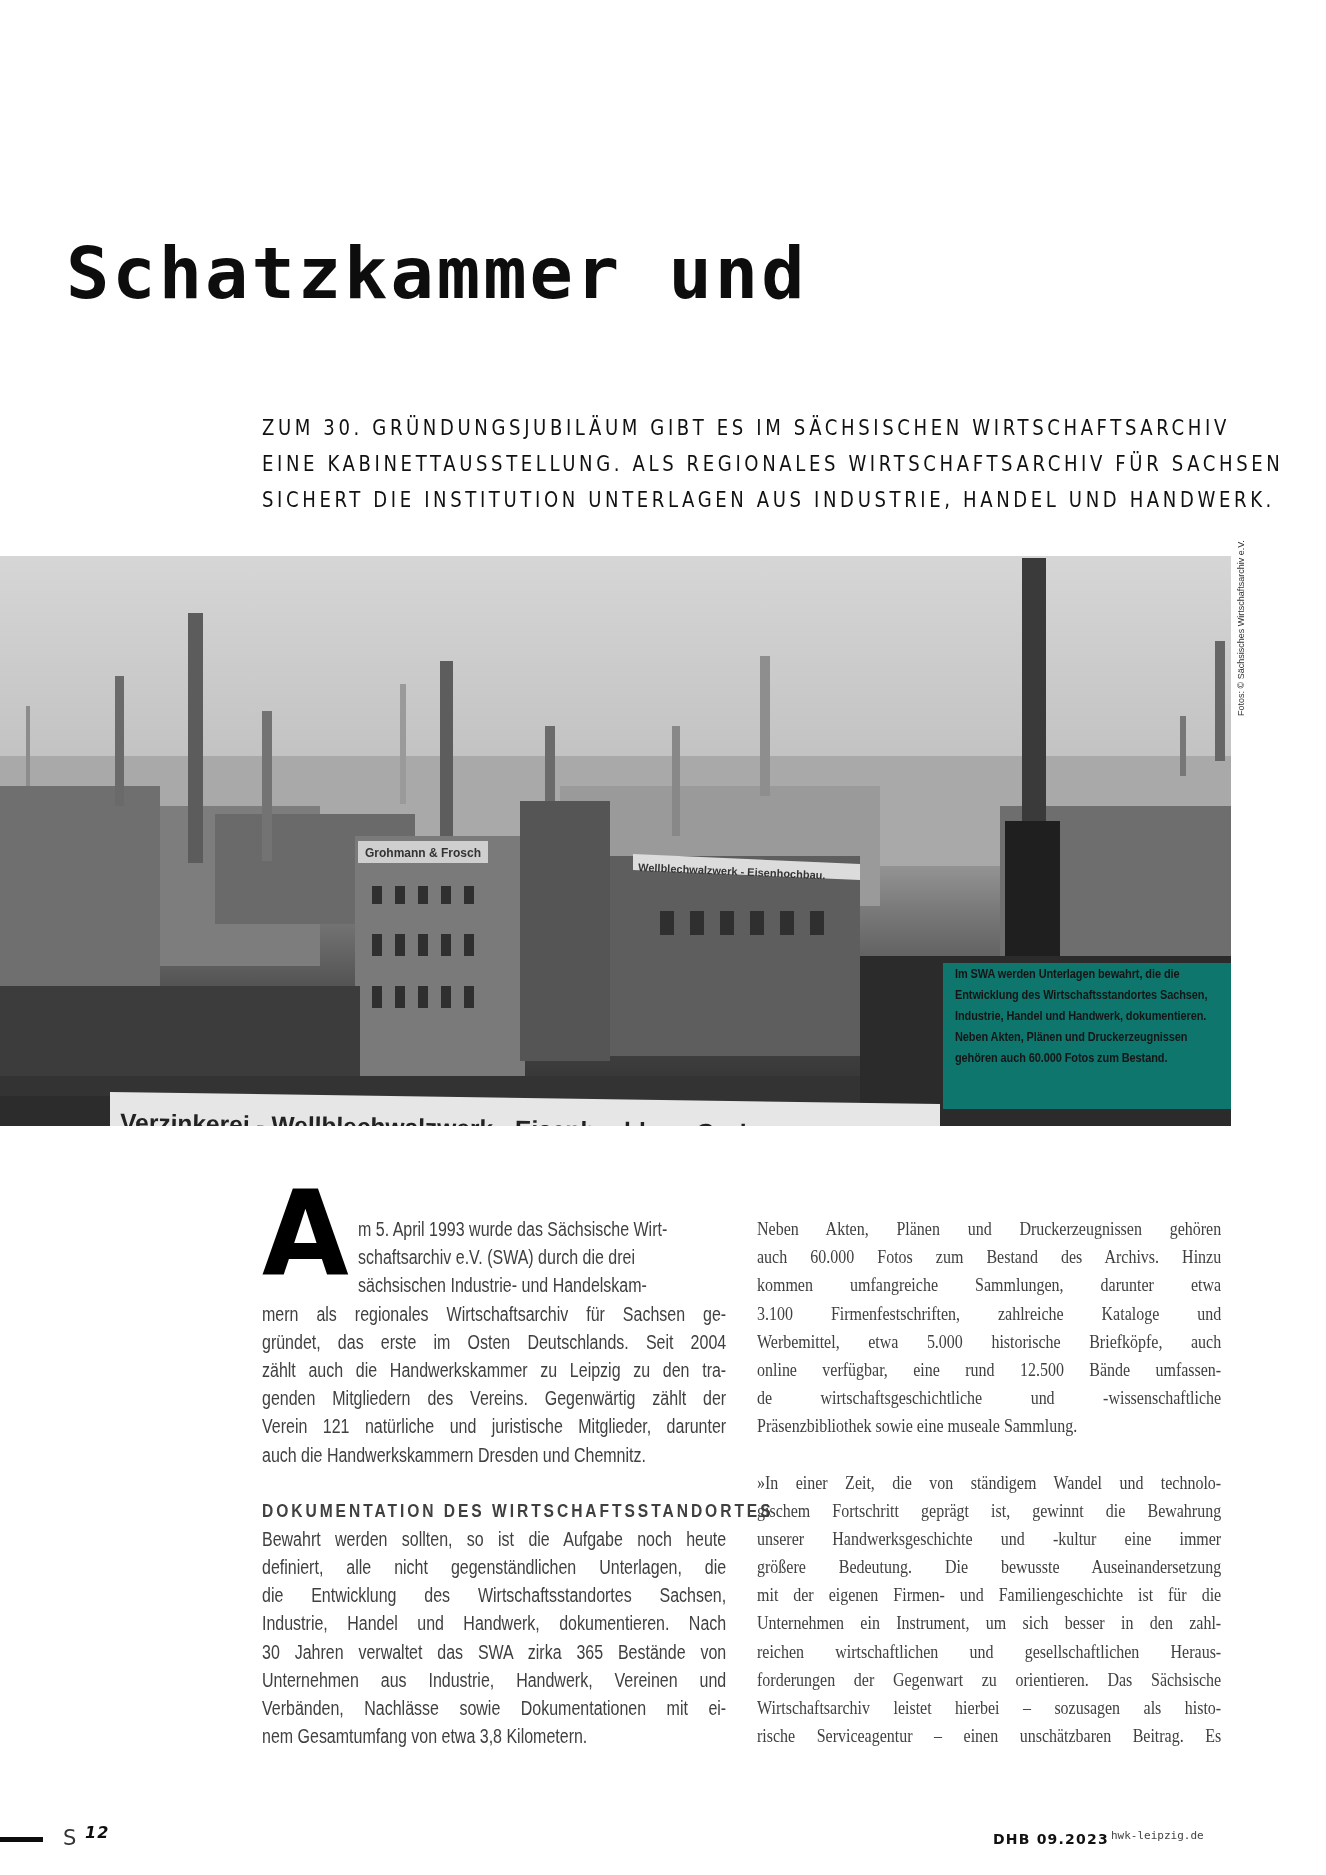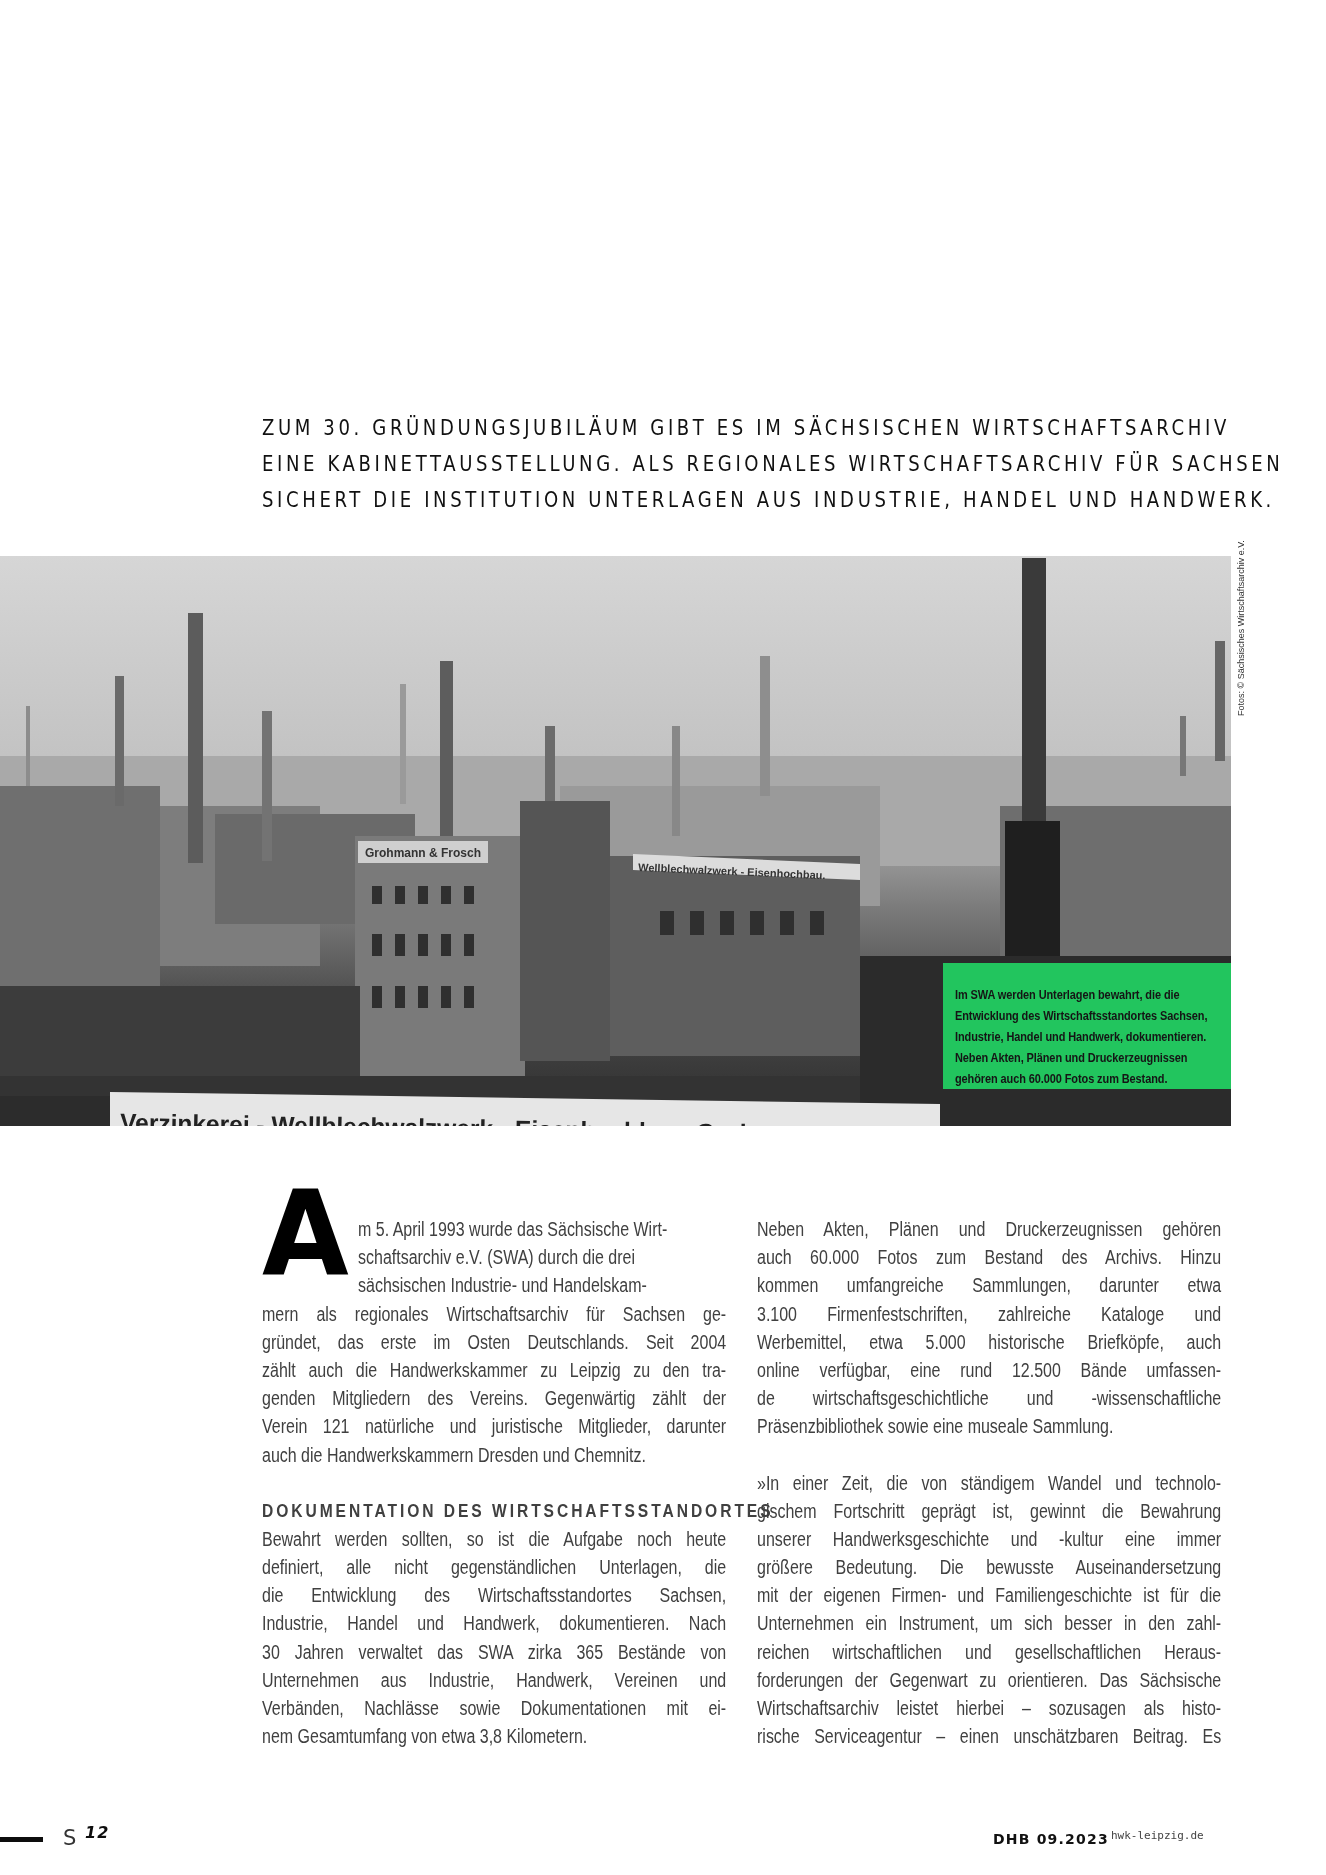--- a/index.html
+++ b/index.html
@@ -38,35 +38,35 @@
       position: absolute; left: 1234px; top: 556px; width: 16px; height: 160px;
     }
     .photo-credit span {
       position: absolute; left: 0; top: 160px;
       transform-origin: left top; transform: rotate(-90deg);
       font-family: "Liberation Sans", sans-serif; font-size: 9px; color: #333;
       white-space: nowrap; line-height: 14px;
     }
 
     .caption {
-      position: absolute; left: 943px; top: 963px; width: 288px; height: 126px;
-      background: #22c55e; padding: 22px 0 0 12px;
+      position: absolute; left: 943px; top: 963px; width: 288px; height: 146px;
+      background: #0f766e; padding: 1px 0 0 12px;
       font-family: "Liberation Sans", sans-serif; font-weight: bold;
       font-size: 12.2px; line-height: 21px; color: #151515;
       letter-spacing: -0.1px;
     }
     .caption span { display: block; white-space: nowrap; transform: scaleX(0.9); transform-origin: left top; }
 
     .col {
       position: absolute; top: 1182px; width: 464px;
       font-family: "Liberation Sans", sans-serif;
       font-size: 19.5px; line-height: 28.2px; color: #404040; margin-top: 33px;
     }
     .col-left { left: 262px; }
-    .col-right { left: 757px; }
+    .col-right { left: 757px; font-family: Liberation Serif, serif; }
     .line {
       display: block; white-space: nowrap; text-align: justify;
       text-align-last: justify; height: 28.2px;
       transform: scaleX(0.82); transform-origin: left top; width: 122%;
     }
     .line.last { text-align-last: left; }
 
     .dropcap {
       position: absolute; left: 262px; top: 1194px;
       font-family: "DejaVu Sans", sans-serif; font-weight: bold;
@@ -101,20 +101,21 @@
     }
     .footer-site {
       position: absolute; left: 1111px; top: 1829px; font-family: "DejaVu Sans Mono", monospace;
       font-size: 11px; color: #444;
     }
   </style>
 </head>
 <body>
 
 <h1 class="headline">
+  <span>Schatzkammer und</span>
 </h1>
 
 <div class="lead">
   <span>Zum 30. Gründungsjubiläum gibt es im Sächsischen Wirtschaftsarchiv</span>
   <span>eine Kabinettausstellung. Als regionales Wirtschaftsarchiv für Sachsen</span>
   <span>sichert die Institution Unterlagen aus Industrie, Handel und Handwerk.</span>
 </div>
 
 <div class="photo">
   <svg width="1231" height="570" viewBox="0 0 1231 570">

